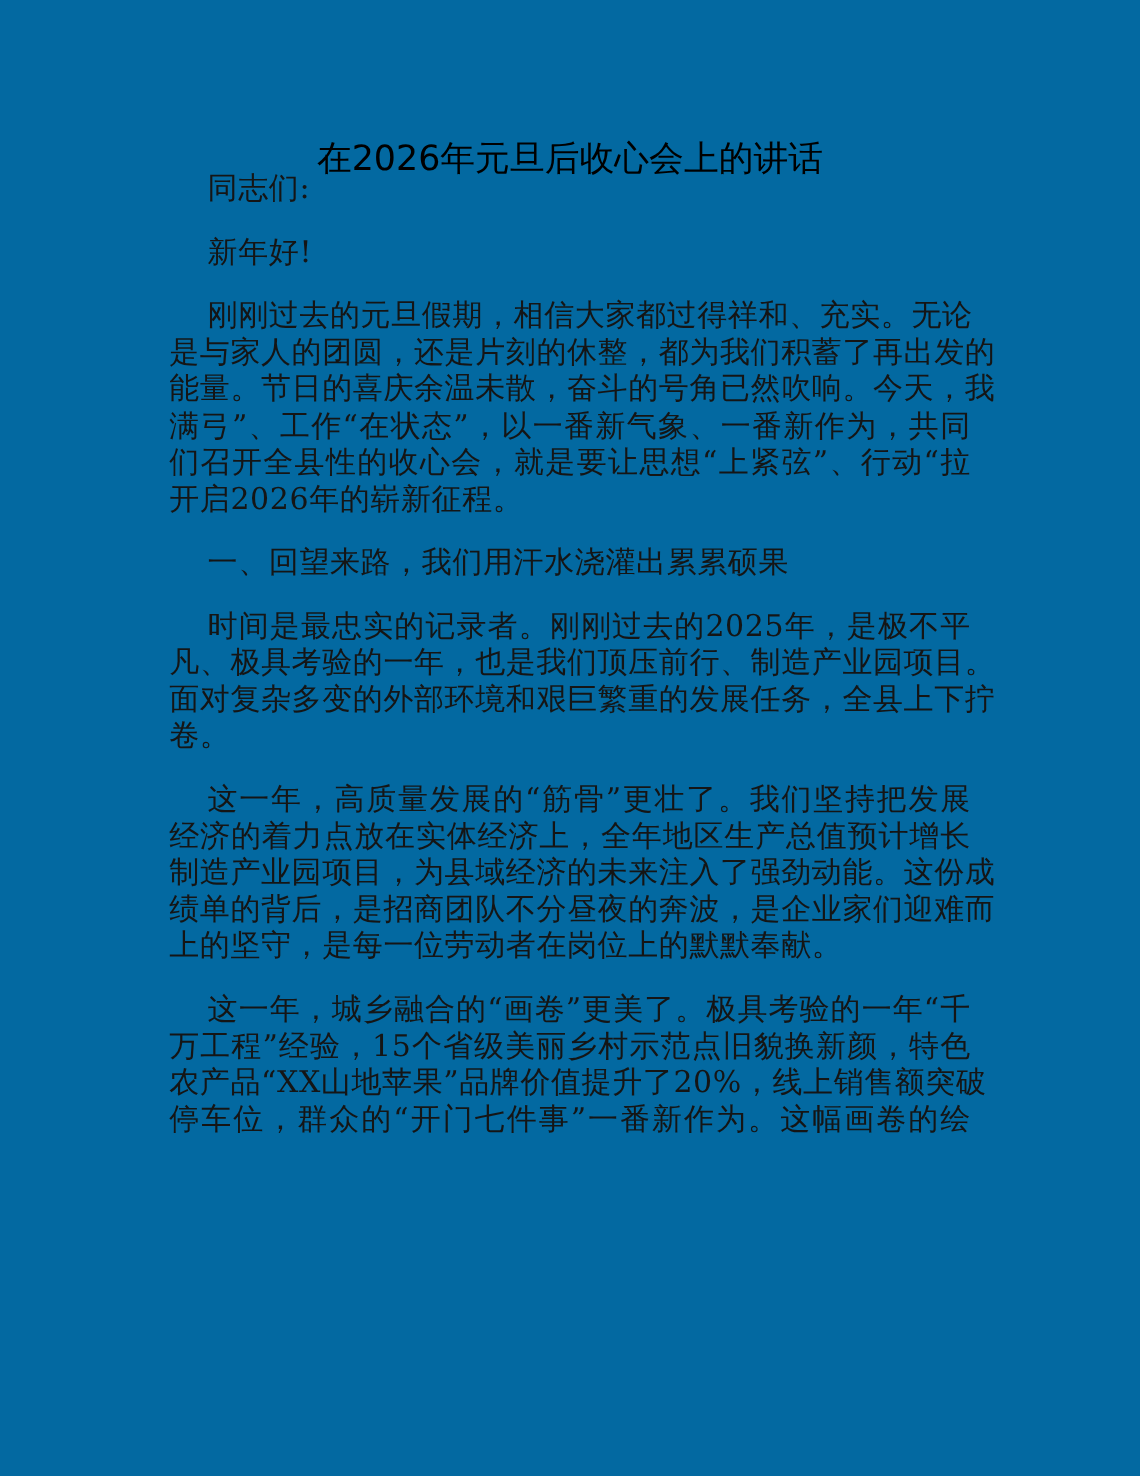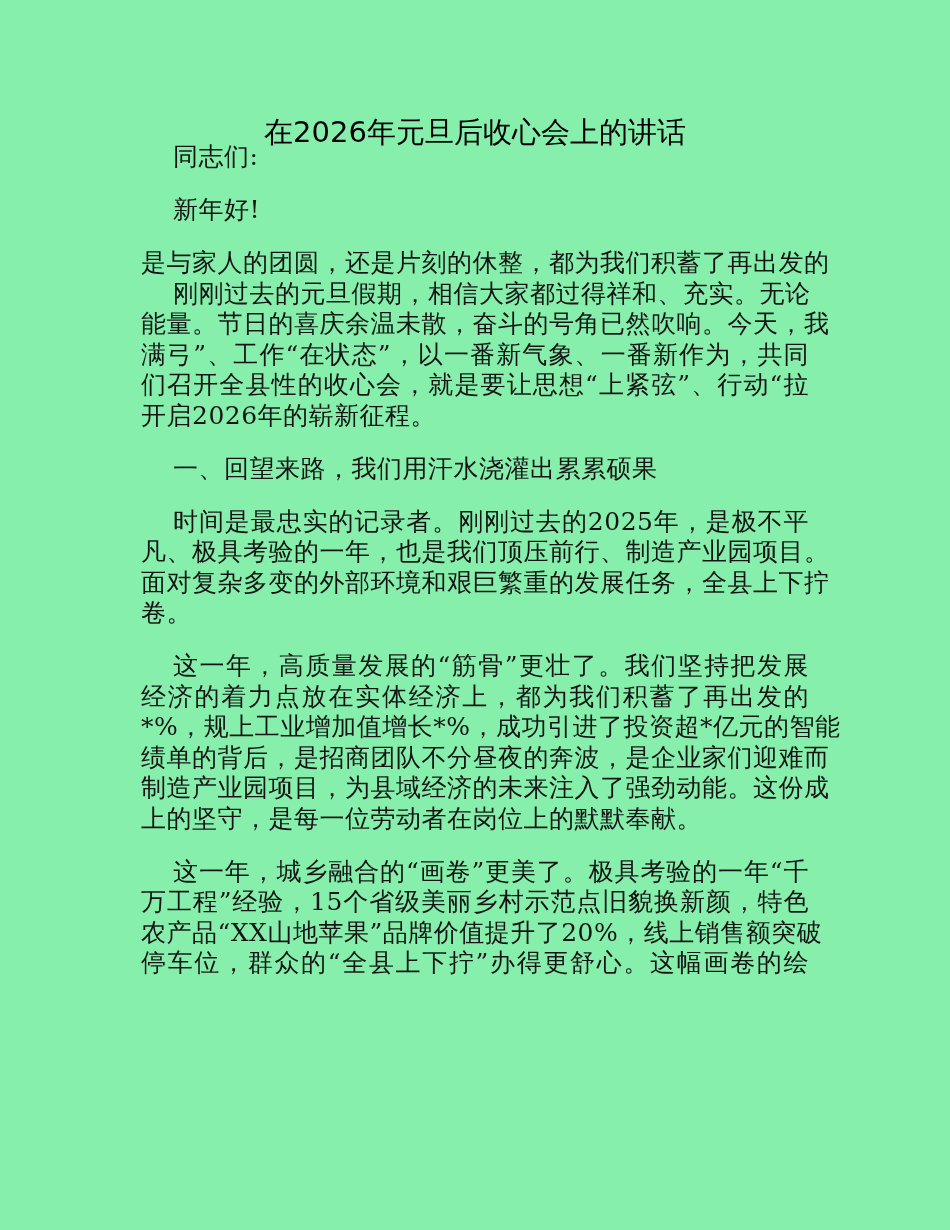--- a/index.html
+++ b/index.html
@@ -13,21 +13,21 @@
       position: relative;
       overflow: hidden;
       font-family: "DejaVu Serif", "Liberation Serif", serif;
       color: #111111;
     }
     .page {
       position: absolute;
       left: 0; top: 0;
       width: 950px;
       height: 1230px;
-      background: #86efac;
+      background: #0369a1;
     }
     .title {
       position: absolute;
       left: 0;
       width: 950px;
       top: 112px;
       text-align: center;
       font-family: "DejaVu Sans", "Liberation Sans", sans-serif;
       font-size: 29px;
       line-height: 40px;
@@ -74,49 +74,48 @@
 
     <div class="para short">
       <span class="line indent last">同志们:</span>
     </div>
 
     <div class="para short">
       <span class="line indent last">新年好!</span>
     </div>
 
     <div class="para">
+      <span class="line indent">刚刚过去的元旦假期，相信大家都过得祥和、充实。无论</span>
       <span class="line">是与家人的团圆，还是片刻的休整，都为我们积蓄了再出发的</span>
-      <span class="line indent">刚刚过去的元旦假期，相信大家都过得祥和、充实。无论</span>
       <span class="line">能量。节日的喜庆余温未散，奋斗的号角已然吹响。今天，我</span>
       <span class="line">满弓”、工作“在状态”，以一番新气象、一番新作为，共同</span>
       <span class="line">们召开全县性的收心会，就是要让思想“上紧弦”、行动“拉</span>
       <span class="line last">开启2026年的崭新征程。</span>
     </div>
 
     <div class="para short">
       <span class="line indent last">一、回望来路，我们用汗水浇灌出累累硕果</span>
     </div>
 
     <div class="para">
       <span class="line indent">时间是最忠实的记录者。刚刚过去的2025年，是极不平</span>
       <span class="line">凡、极具考验的一年，也是我们顶压前行、制造产业园项目。</span>
       <span class="line">面对复杂多变的外部环境和艰巨繁重的发展任务，全县上下拧</span>
       <span class="line last">卷。</span>
     </div>
 
     <div class="para">
       <span class="line indent">这一年，高质量发展的“筋骨”更壮了。我们坚持把发展</span>
-      <span class="line">经济的着力点放在实体经济上，都为我们积蓄了再出发的</span>
-      <span class="line">*%，规上工业增加值增长*%，成功引进了投资超*亿元的智能</span>
+      <span class="line">经济的着力点放在实体经济上，全年地区生产总值预计增长</span>
+      <span class="line">制造产业园项目，为县域经济的未来注入了强劲动能。这份成</span>
       <span class="line">绩单的背后，是招商团队不分昼夜的奔波，是企业家们迎难而</span>
-      <span class="line">制造产业园项目，为县域经济的未来注入了强劲动能。这份成</span>
       <span class="line last">上的坚守，是每一位劳动者在岗位上的默默奉献。</span>
     </div>
 
     <div class="para">
       <span class="line indent">这一年，城乡融合的“画卷”更美了。极具考验的一年“千</span>
       <span class="line">万工程”经验，15个省级美丽乡村示范点旧貌换新颜，特色</span>
       <span class="line">农产品“XX山地苹果”品牌价值提升了20%，线上销售额突破</span>
-      <span class="line">停车位，群众的“全县上下拧”办得更舒心。这幅画卷的绘</span>
+      <span class="line">停车位，群众的“开门七件事”一番新作为。这幅画卷的绘</span>
     </div>
 
   </div>
 </div>
 
 </body></html>

